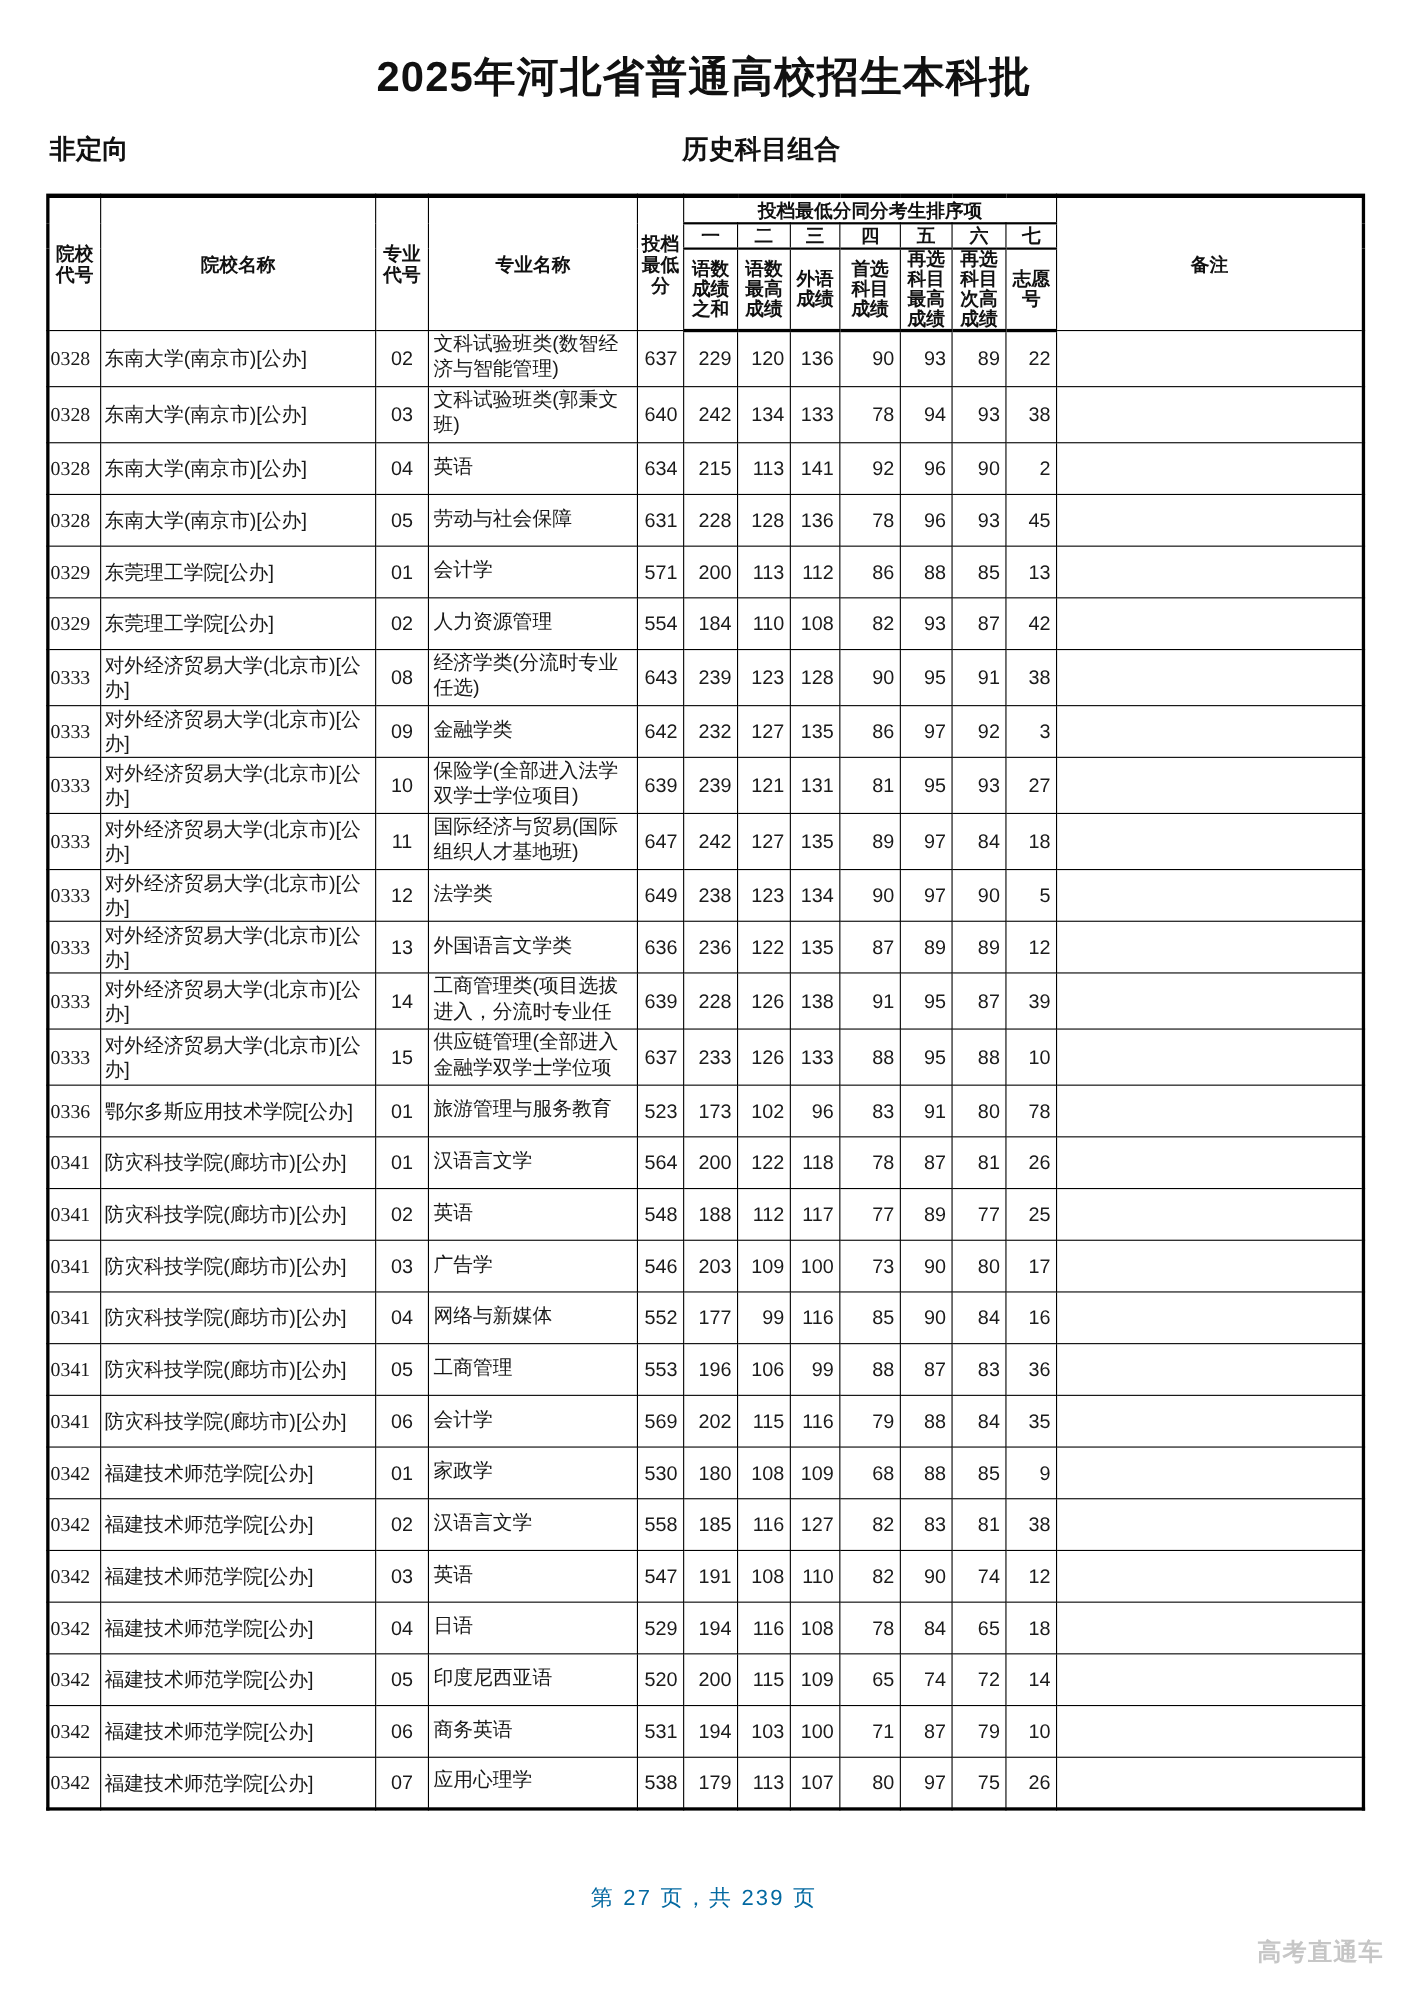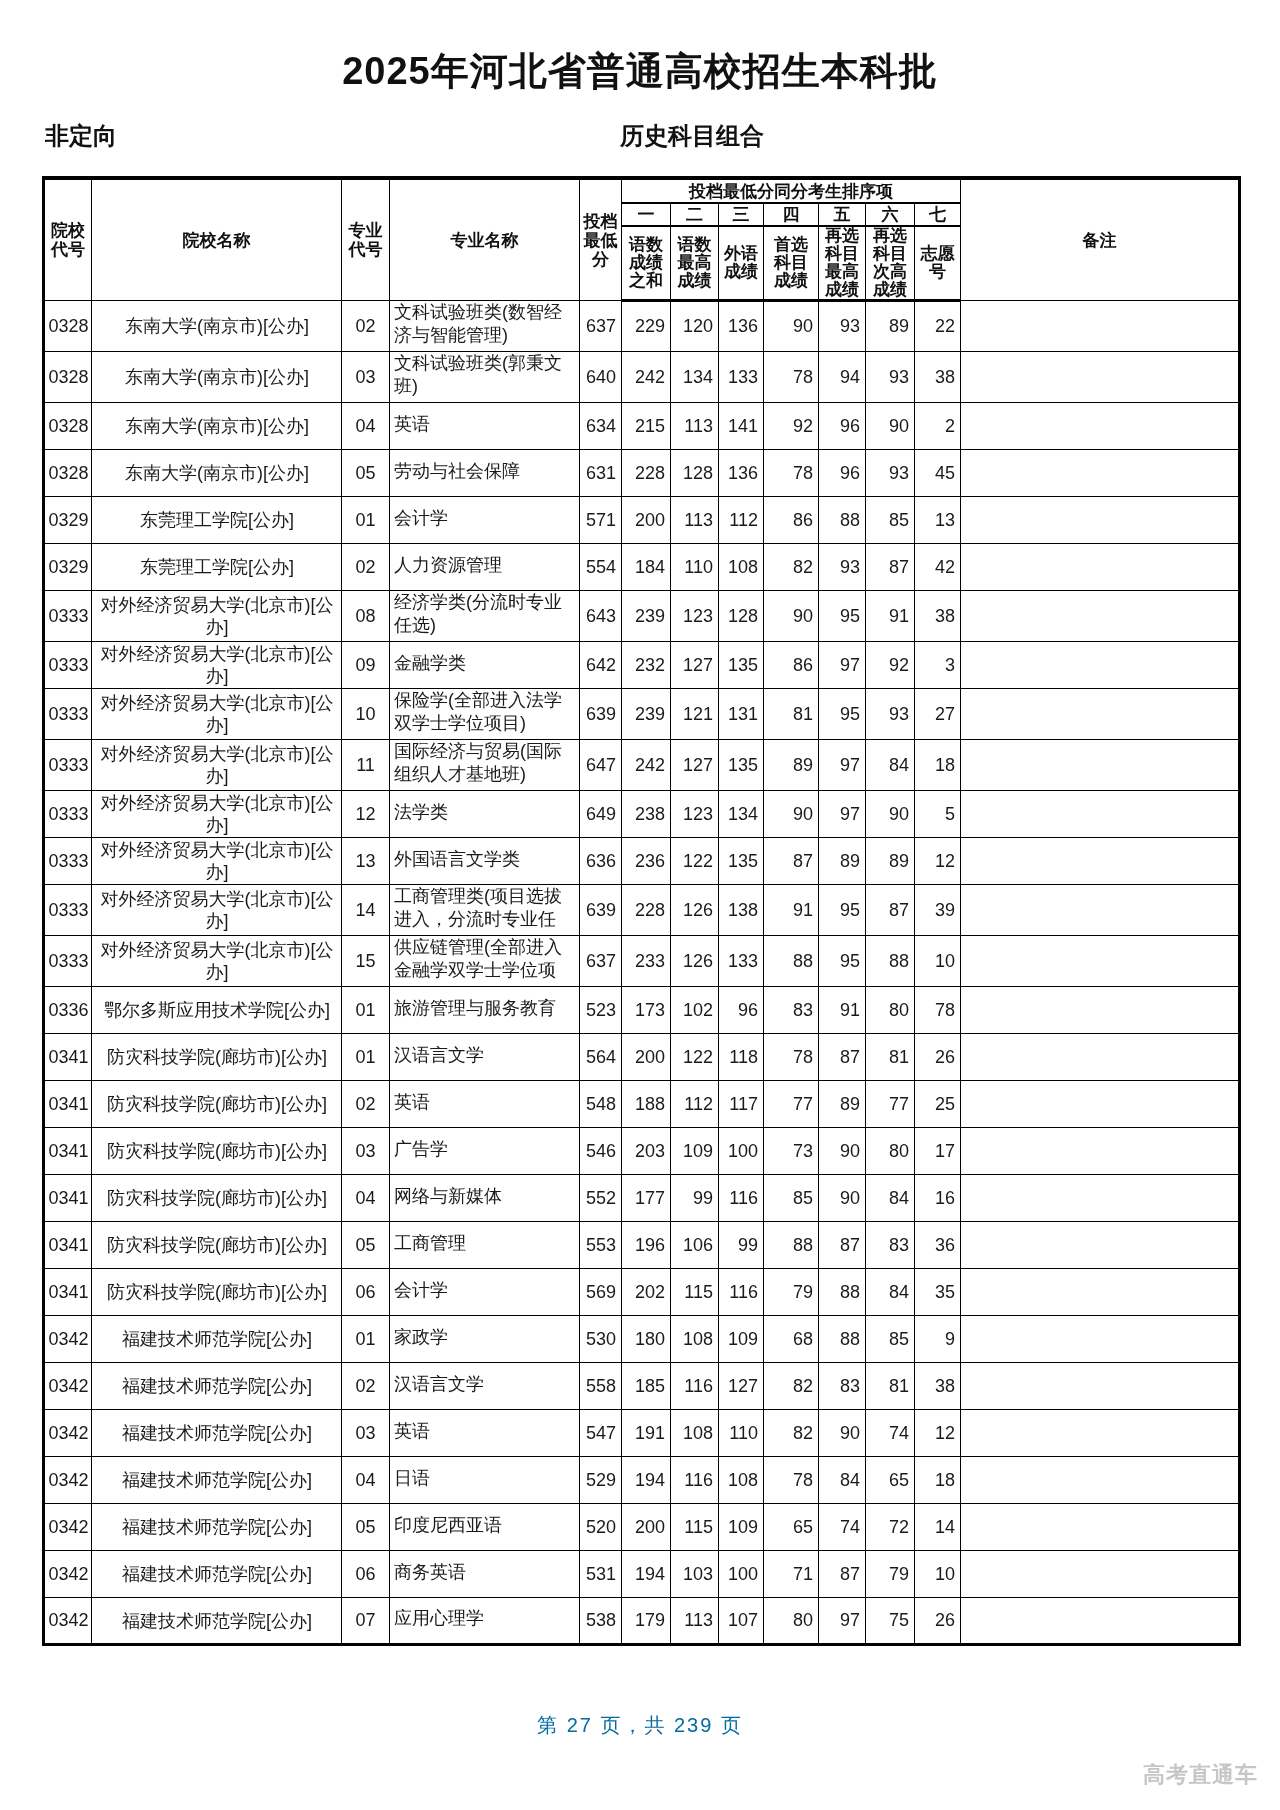--- a/index.html
+++ b/index.html
@@ -37,22 +37,22 @@
   tr.hdr-num th { height: 23px; border-bottom-width: 2px; }
   tr.hdr-lbl th { height: 71px; padding: 0 5px; line-height: 18px; border-bottom: 3px solid #000; }
   th.rs { border-bottom: 3px solid #000; }
 
   tbody td {
     height: 47px; font-size: 18px; color: #1a1a1a;
     vertical-align: middle; line-height: 23px;
     border-top-width: 2px; border-bottom-width: 2px;
     white-space: normal; word-break: break-all;
   }
-  tbody td.c0 { text-align: center; padding-left: 1px; }
-  tbody td.c1 { text-align: center; padding: 0 2px 0 3px; line-height: 22px; }
+  tbody td.c0 { text-align: left; padding-left: 1px; font-family: Liberation Serif, serif; }
+  tbody td.c1 { text-align: left; padding: 0 2px 0 3px; line-height: 22px; }
   tbody td.c2 { text-align: center; }
   tbody td.c3 { text-align: left; padding: 0 2px 4px 4px; }
   tbody td.c4, tbody td.c5, tbody td.c6, tbody td.c7, tbody td.c8,
   tbody td.c9, tbody td.c10, tbody td.c11 { text-align: right; padding-right: 5px; }
   tbody td.c12 { text-align: left; }
 
   .page-footer {
     position: absolute; top: 1712px; left: 0; width: 1280px;
     text-align: center; font-size: 20px; color: #0369a1; letter-spacing: 2px;
   }

